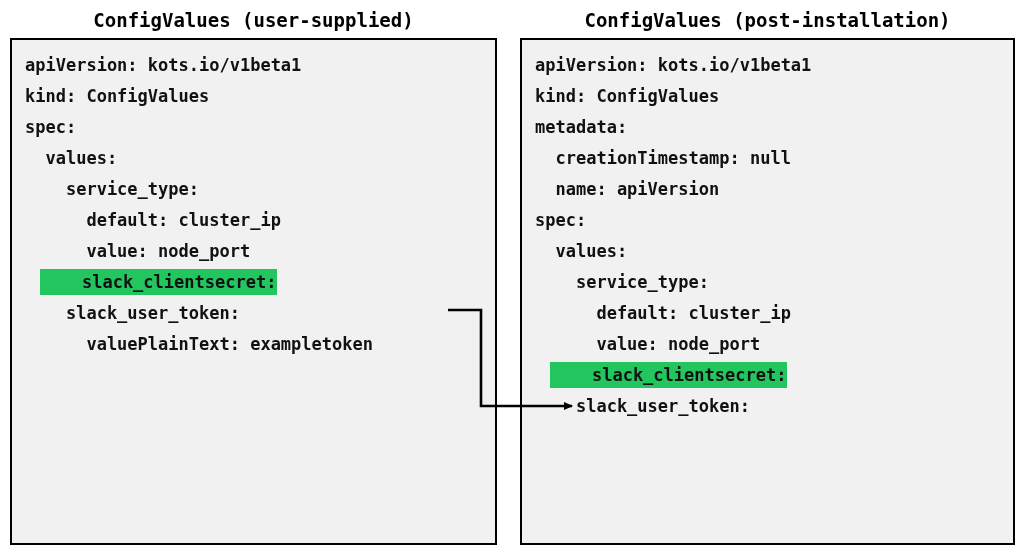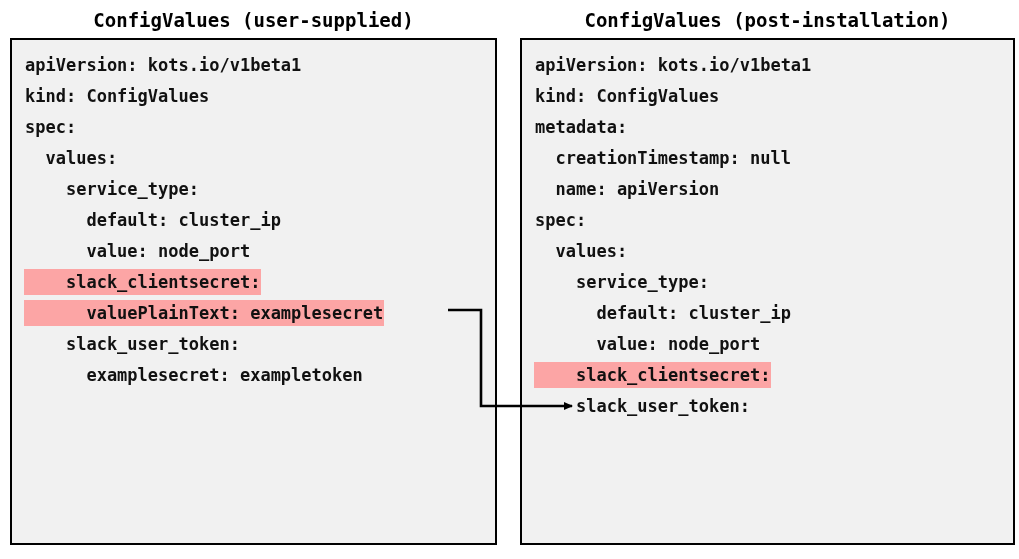--- a/index.html
+++ b/index.html
@@ -64,21 +64,22 @@
     display: block;
   }
   .code-line > span.txt {
     display: inline-block;
     padding: 0 1px;
     line-height: 26px;
     height: 26px;
     vertical-align: middle;
   }
   .code-line.hl > span.txt {
-    background: #fca5a5;
+    background: #22c55e;
+    margin-left: 16px;
   }
 
   
   #connector {
     position: absolute;
     left: 0;
     top: 0;
     width: 1019px;
     height: 559px;
     pointer-events: none;
@@ -96,23 +97,22 @@
   <div id="panel-left" class="panel">
     <div class="code-block" id="code-left">
         <div class="code-line"><span class="txt">apiVersion: kots.io/v1beta1</span></div>
         <div class="code-line"><span class="txt">kind: ConfigValues</span></div>
         <div class="code-line"><span class="txt">spec:</span></div>
         <div class="code-line"><span class="txt">  values:</span></div>
         <div class="code-line"><span class="txt">    service_type:</span></div>
         <div class="code-line"><span class="txt">      default: cluster_ip</span></div>
         <div class="code-line"><span class="txt">      value: node_port</span></div>
         <div class="code-line hl"><span class="txt">    slack_clientsecret:</span></div>
-        <div class="code-line hl"><span class="txt">      valuePlainText: examplesecret</span></div>
         <div class="code-line"><span class="txt">    slack_user_token:</span></div>
-        <div class="code-line"><span class="txt">      examplesecret: exampletoken</span></div>
+        <div class="code-line"><span class="txt">      valuePlainText: exampletoken</span></div>
       </div>
   </div>
 
   <div id="panel-right" class="panel">
     <div class="code-block" id="code-right">
         <div class="code-line"><span class="txt">apiVersion: kots.io/v1beta1</span></div>
         <div class="code-line"><span class="txt">kind: ConfigValues</span></div>
         <div class="code-line"><span class="txt">metadata:</span></div>
         <div class="code-line"><span class="txt">  creationTimestamp: null</span></div>
         <div class="code-line"><span class="txt">  name: apiVersion</span></div>

